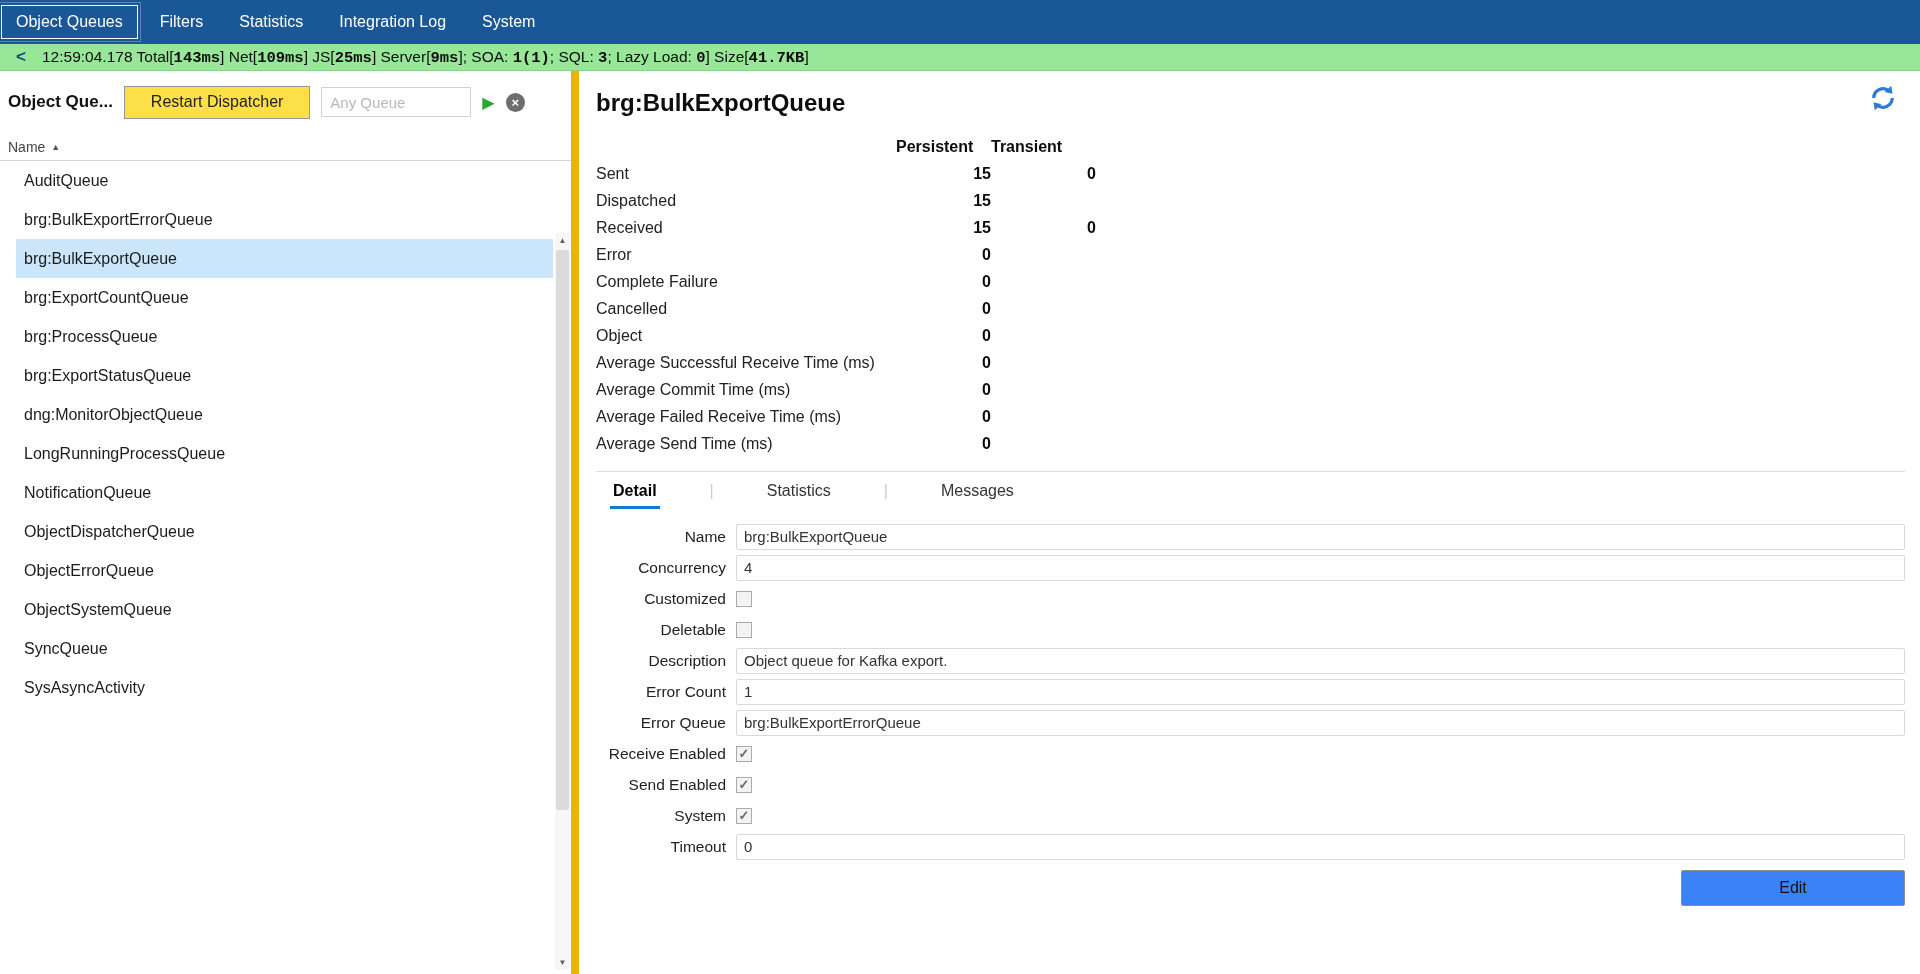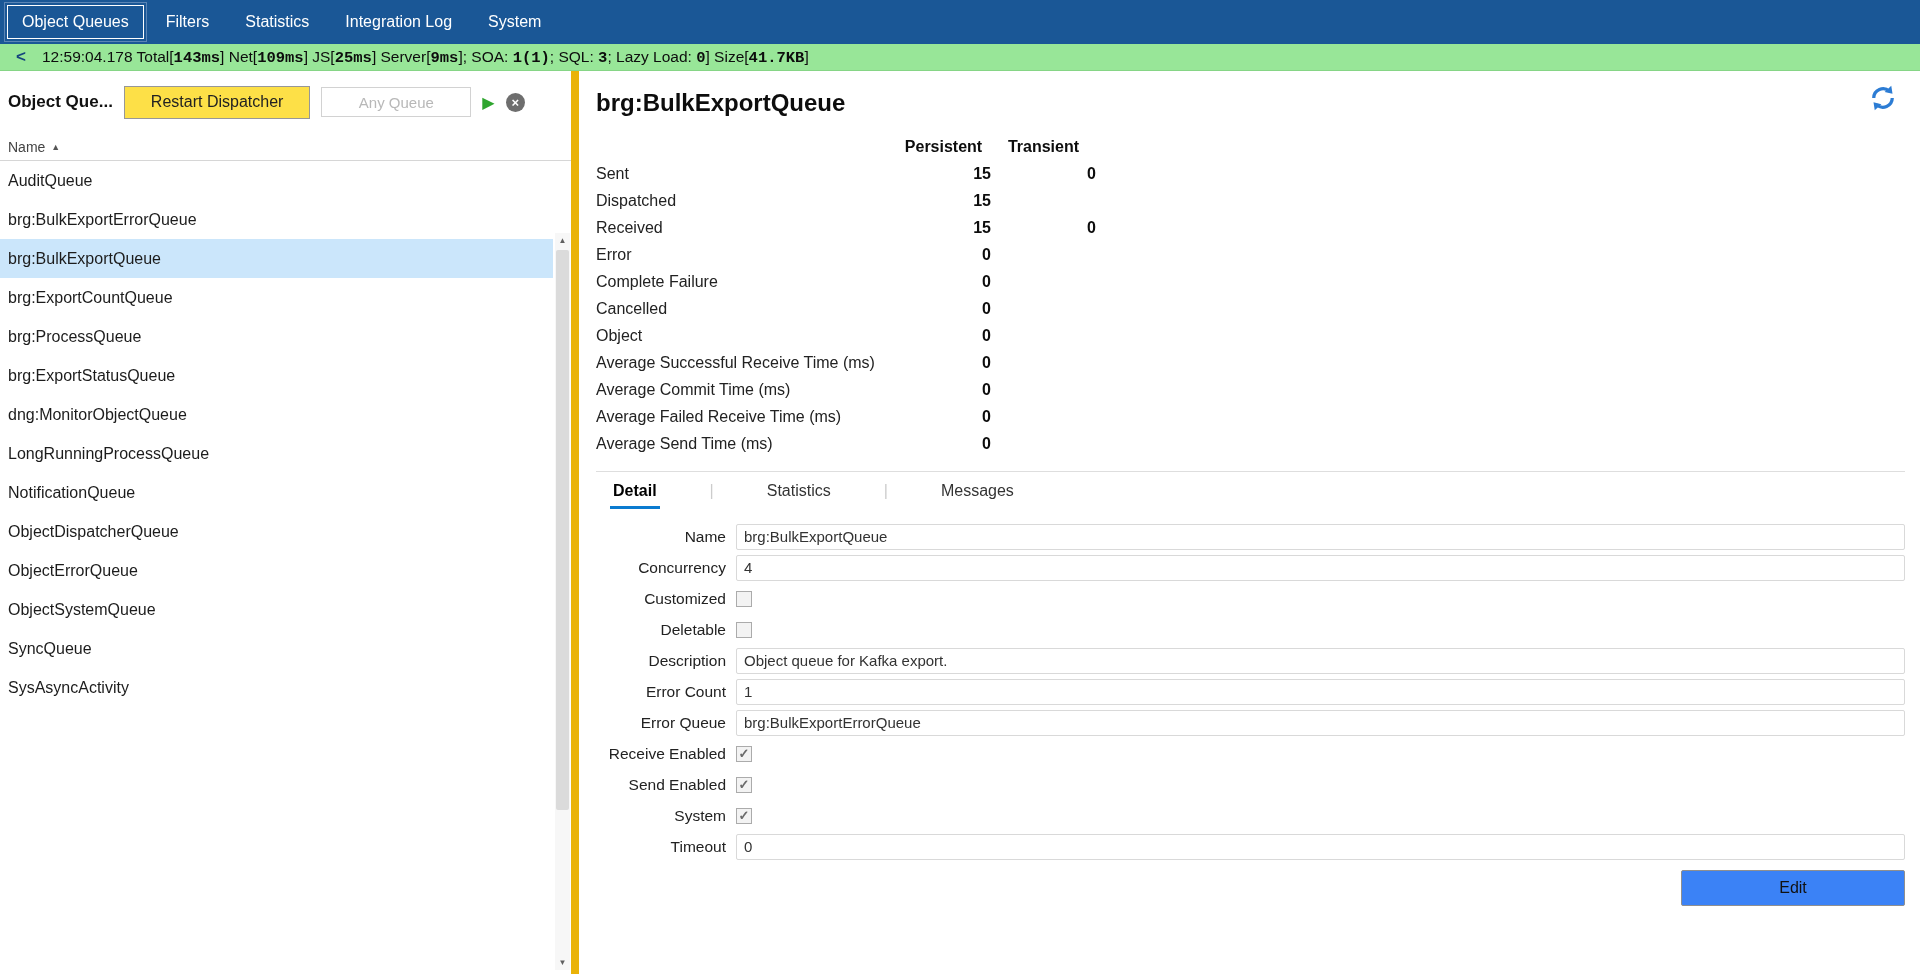--- a/index.html
+++ b/index.html
@@ -10,21 +10,21 @@
     color: #1c1c1c;
     overflow: hidden;
   }
 
   
   .navbar {
     height: 44px;
     background: #1a5796;
     display: flex;
     align-items: center;
-    padding-left: 7px;
+    padding-left: 1px;
   }
   .nav-tab {
     color: #ffffff;
     font-size: 16px;
     padding: 7px 14px;
     margin-right: 8px;
     cursor: pointer;
     white-space: nowrap;
   }
   .nav-tab.active {
@@ -89,21 +89,20 @@
     white-space: nowrap;
   }
   .queue-search {
     width: 150px;
     height: 30px;
     border: 1px solid #d2d2d2;
     padding: 0 8px;
     font-family: inherit;
     font-size: 15px;
     color: #1d4ed8;
-    text-align: center;
   }
   .queue-search::placeholder { color: #b8b8b8; }
   .play-icon { color: #2ea52e; font-size: 16px; cursor: pointer; }
   .close-icon {
     width: 19px; height: 19px;
     border-radius: 50%;
     background: #6e6e6e;
     color: #ffffff;
     font-size: 13px;
     font-weight: bold;
@@ -124,20 +123,21 @@
   .queue-list { margin-right: 18px; }
   .list-item {
     height: 39px;
     display: flex;
     align-items: center;
     padding-left: 8px;
     font-size: 16px;
     color: #1c1c1c;
     cursor: pointer;
     white-space: nowrap;
+    margin-left: 16px;
   }
   .list-item.selected { background: #cbe6fb; }
 
   
   .scrollbar {
     position: absolute;
     top: 162px; right: 1px; bottom: 4px;
     width: 15px;
     background: #f7f7f7;
     display: flex;
@@ -172,21 +172,21 @@
   .refresh { position: absolute; top: 12px; right: 22px; cursor: pointer; }
 
   .stats { margin-top: 16px; }
   .stats-row {
     display: grid;
     grid-template-columns: 300px 95px 105px;
     height: 27px;
     align-items: center;
     font-size: 16px;
   }
-  .stats-head .stat-col { font-weight: bold; text-align: center; color: #0d0d0d; }
+  .stats-head .stat-col { font-weight: bold; text-align: left; color: #0d0d0d; }
   .stat-label { color: #222; white-space: nowrap; }
   .stat-val { text-align: right; font-weight: bold; color: #0d0d0d; }
 
   .tabs {
     margin-top: 14px;
     border-top: 1px solid #dedede;
     padding: 10px 0 0 14px;
     display: flex;
     align-items: flex-start;
     font-size: 16px;

